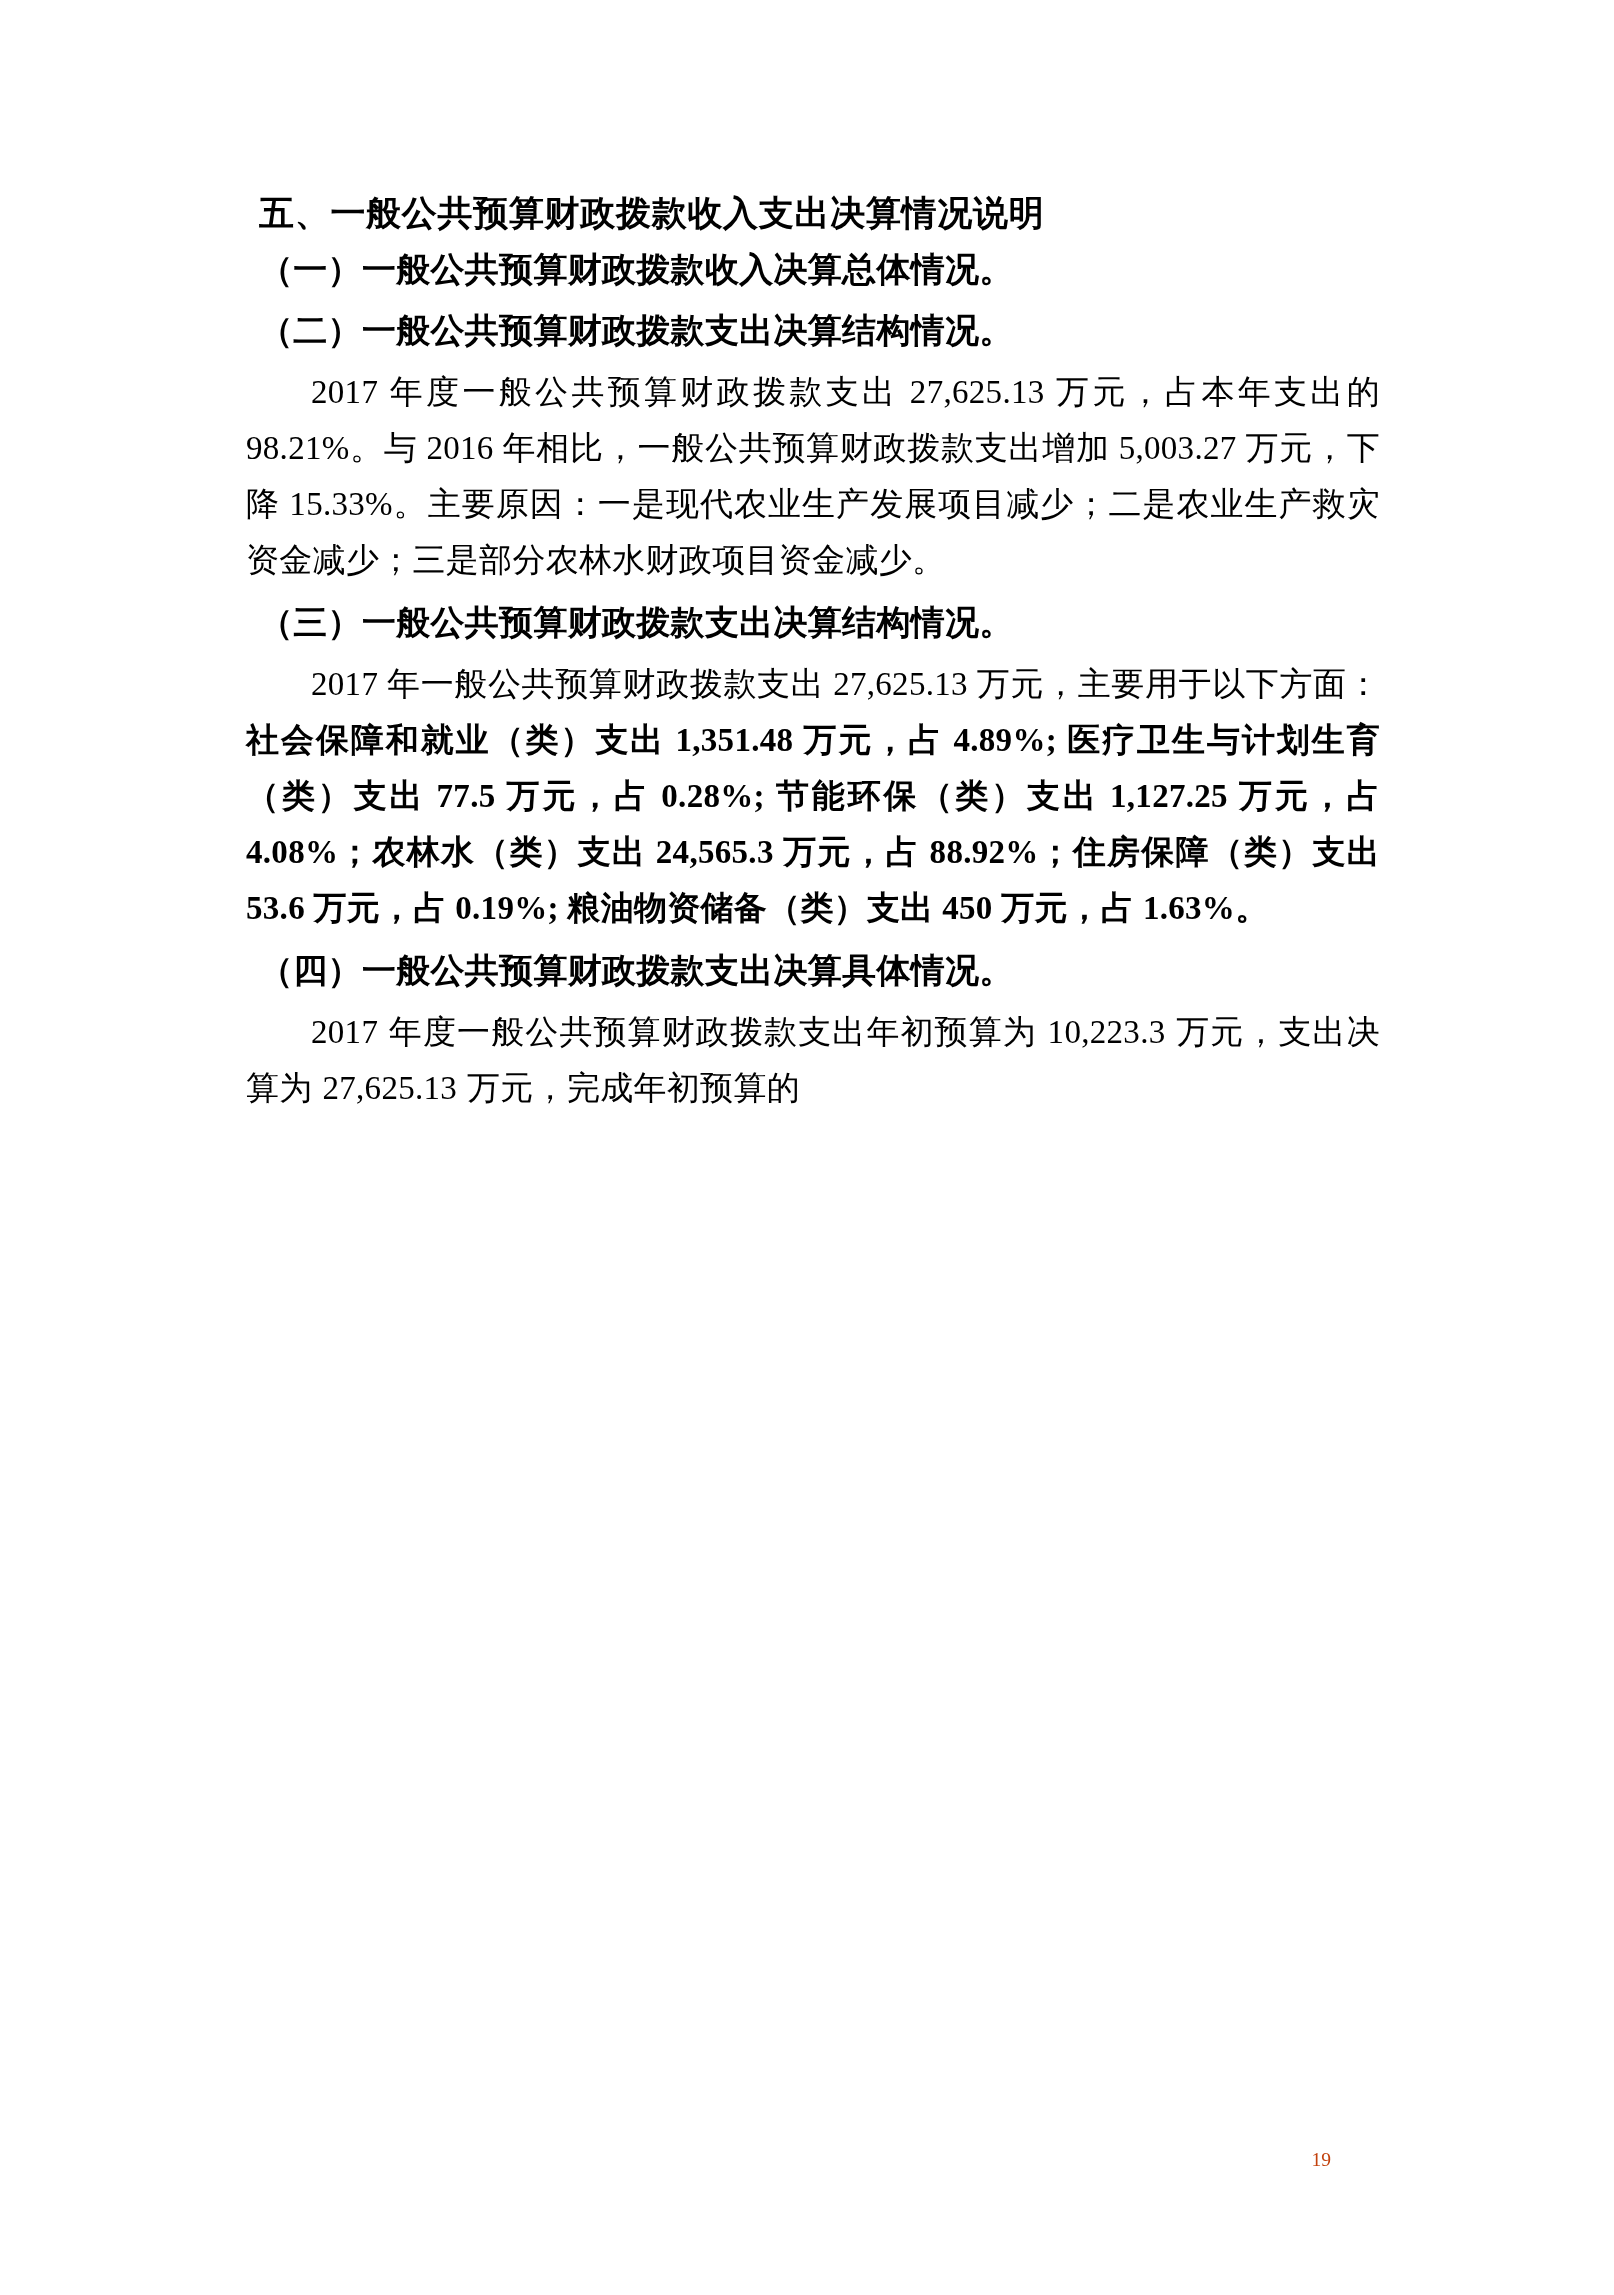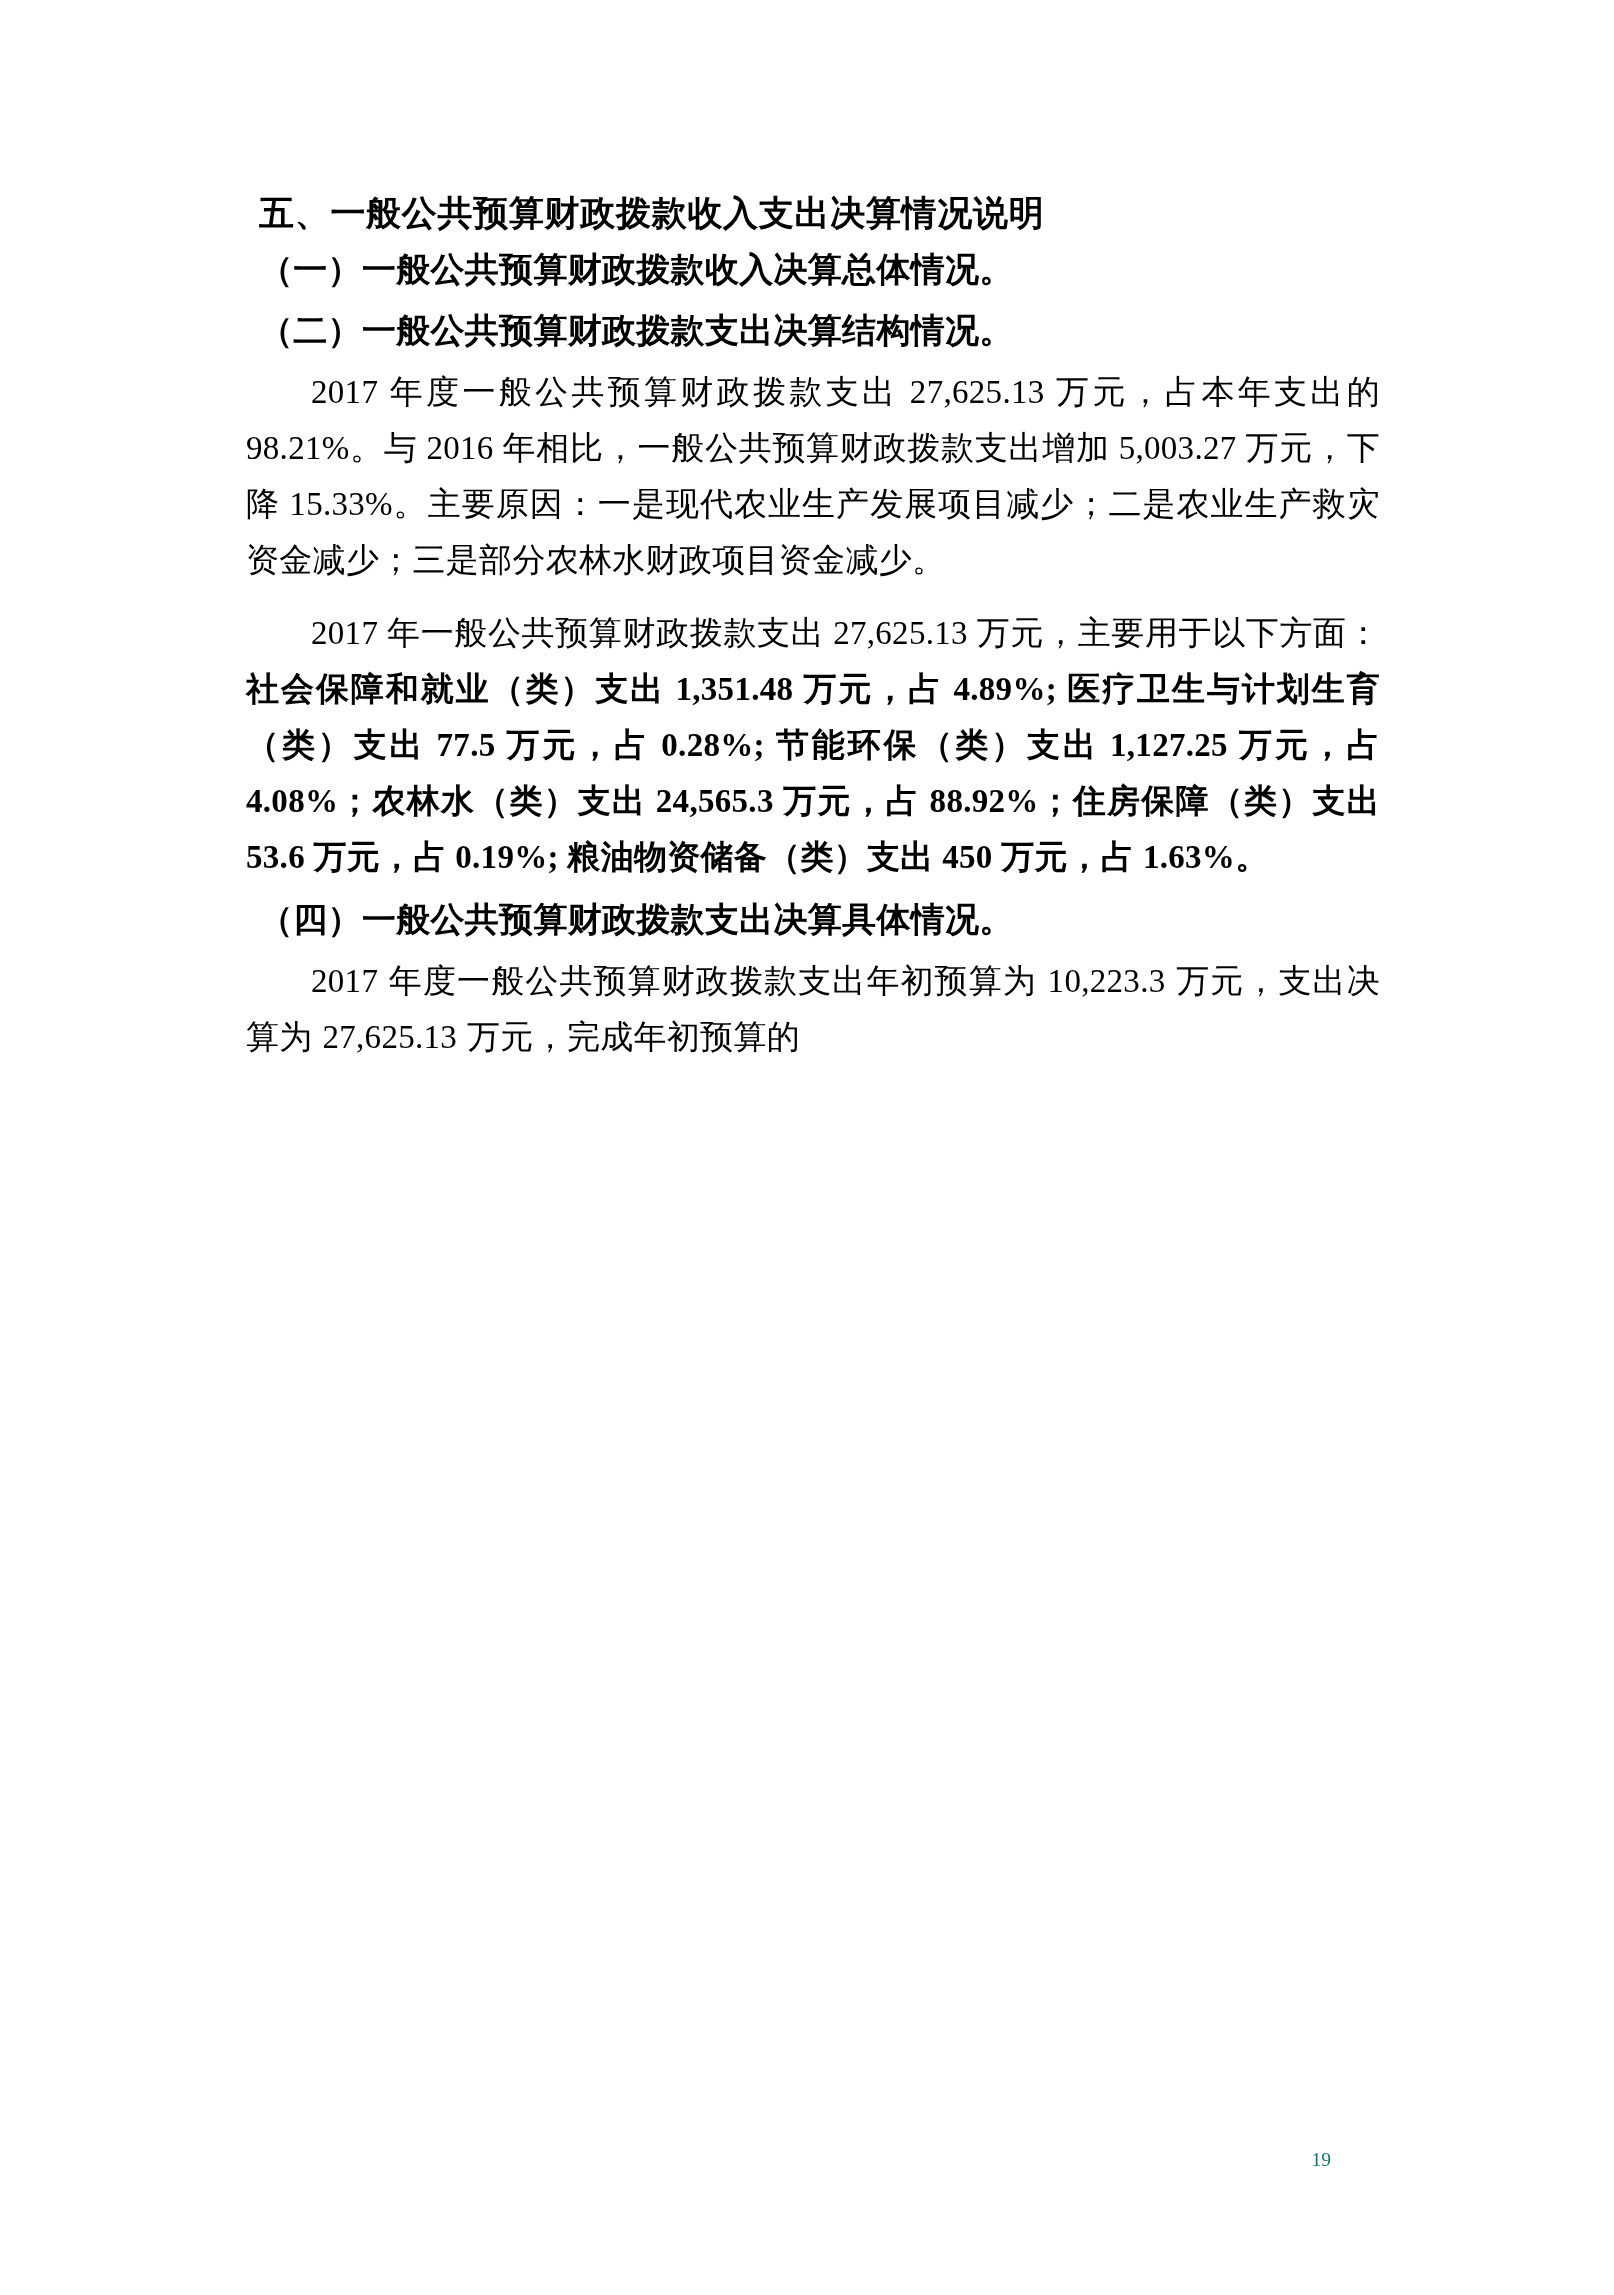--- a/index.html
+++ b/index.html
@@ -59,21 +59,21 @@
   p.body-text b {
     font-weight: bold;
   }
   .gap-sm { height: 10.4px; }
   .page-number {
     position: absolute;
     right: 215px;
     bottom: 124px;
     font-size: 19.5px;
     font-family: "Liberation Serif", serif;
-    color: #0f766e;
+    color: #c2410c;
   }
 </style>
 </head>
 <body>
 
 <div class="page">
 
   <div class="content">
 
     <h1 class="h-title">五、一般公共预算财政拨款收入支出决算情况说明</h1>
@@ -82,20 +82,21 @@
 
 
     <div class="gap-sm"></div>
 
     <h2 class="sub-title">（二）一般公共预算财政拨款支出决算结构情况。</h2>
 
     <p class="body-text">2017 年度一般公共预算财政拨款支出 27,625.13 万元，占本年支出的 98.21%。与 2016 年相比，一般公共预算财政拨款支出增加 5,003.27 万元，下降 15.33%。主要原因：一是现代农业生产发展项目减少；二是农业生产救灾资金减少；三是部分农林水财政项目资金减少。</p>
 
     <div class="gap-sm"></div>
 
+    <h2 class="sub-title">（三）一般公共预算财政拨款支出决算结构情况。</h2>
 
     <p class="body-text"><span>2017 年一般公共预算财政拨款支出 27,625.13 万元，主要用于以下方面：</span><b>社会保障和就业（类）支出 1,351.48 万元，占 4.89%; 医疗卫生与计划生育（类）支出 77.5 万元，占 0.28%; 节能环保（类）支出 1,127.25 万元，占 4.08%；农林水（类）支出 24,565.3 万元，占 88.92%；住房保障（类）支出 53.6 万元，占 0.19%; 粮油物资储备（类）支出 450 万元，占 1.63%。</b></p>
 
     <div class="gap-sm"></div>
 
     <h2 class="sub-title">（四）一般公共预算财政拨款支出决算具体情况。</h2>
 
     <p class="body-text spaced">2017 年度一般公共预算财政拨款支出年初预算为 10,223.3 万元，支出决算为 27,625.13 万元，完成年初预算的</p>
 
   </div>

